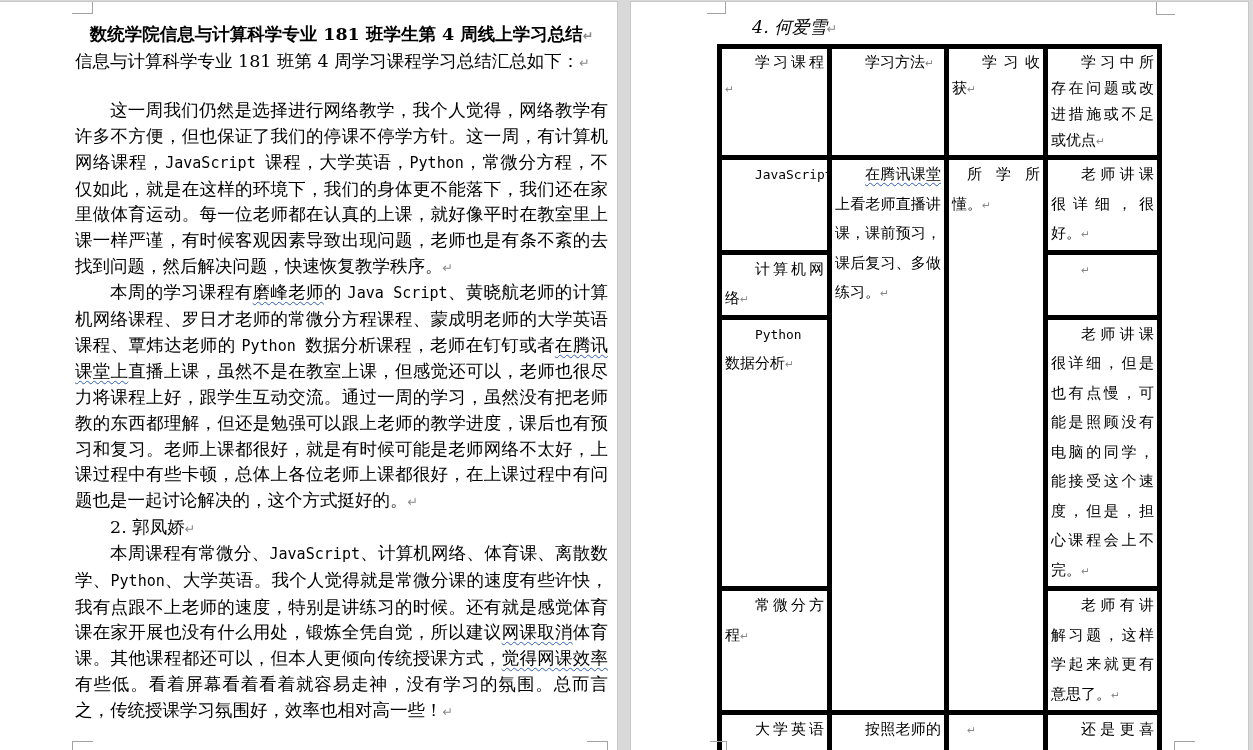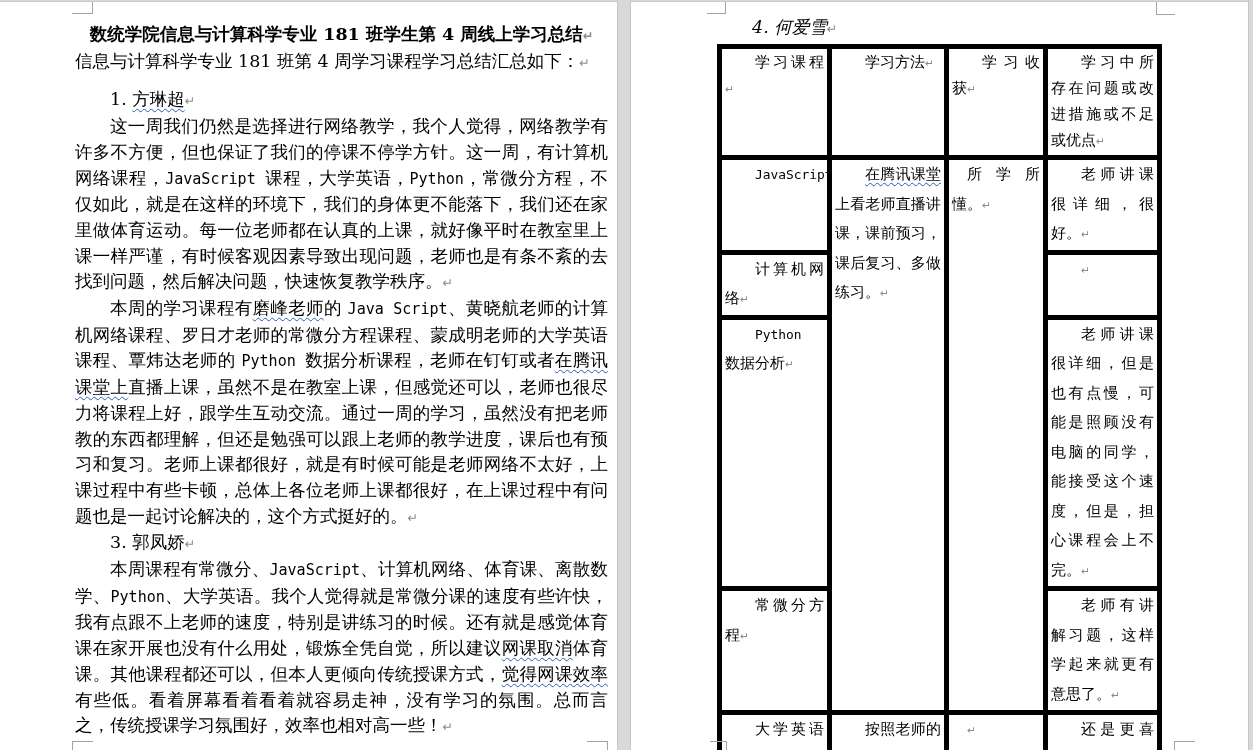--- a/index.html
+++ b/index.html
@@ -18,21 +18,21 @@
     overflow:hidden;
   }
   .page-left{left:0;}
   .page-right{left:631px;}
 
   
   .lp-content{padding:20px 9px 0 75px;}
   p{margin:0;font-size:17.5px;line-height:25.7px;text-align:justify;}
   .doc-title{text-align:center;font-weight:bold;text-indent:0;}
   .indent2{text-indent:2em;}
-  .lp-intro{margin-bottom:12px;}
+  .lp-intro{margin-bottom:23px;}
 
   
   .rp-content{padding:12px 6px 0 86px;}
   .rp-content .bodyline{font-size:17.5px;line-height:26px;font-style:italic;}
   table{border-collapse:collapse;table-layout:fixed;width:440px;margin-top:2px;}
   td{
     border:5px solid #000000;
     vertical-align:top;
     padding:0 3px;
     font-size:15px;
@@ -60,24 +60,23 @@
   .cm-rp-bl{left:710px;top:741px;width:16px;height:9px;border-right-width:1px;border-top-width:1px;}
   .cm-rp-br{left:1174px;top:741px;width:20px;height:9px;border-left-width:1px;border-top-width:1px;}
 </style>
 </head>
 <body>
 
 <div class="page page-left">
   <div class="lp-content">
     <p class="doc-title"><span>数统学院信息与计算科学专业 181 班学生第 4 周线上学习总结</span><span class="pm">↵</span></p>
     <p class="lp-intro"><span>信息与计算科学专业 181 班第 4 周学习课程学习总结汇总如下：</span><span class="pm">↵</span></p>
-    <p class="indent2"><span>1. </span><span class="wavy-blue">方琳超</span><span class="pm">↵</span></p>
     <p class="indent2"><span>这一周我们仍然是选择进行网络教学，我个人觉得，网络教学有许多不方便，但也保证了我们的停课</span><span class="wavy-red">不停</span><span>学方针。这一周，有计算机网络课程，</span><span class="latin">JavaScript </span><span>课程，大学英语，</span><span class="latin">Python</span><span>，常微分方程，不仅如此，就是在这样的环境下，我们的身体更不能落下，我们还在家里做体育运动。每一位老师都在认真的上课，就好像平时在教室里上课一样严谨，有时候客观因素导致出现问题，老师也是有条不紊的去找到问题，然后解决问题，快速恢复教学秩序。</span><span class="pm">↵</span></p>
     <p class="indent2"><span>本周的学习课程有</span><span class="wavy-blue">磨峰老师</span><span>的 </span><span class="latin">Java Script</span><span>、黄晓航老师的计算机网络课程、罗日才老师的常微分方程课程、蒙成明老师的大学英语课程、覃炜达老师的 </span><span class="latin">Python </span><span>数据分析课程，老师在钉钉或者</span><span class="wavy-blue">在腾讯课堂上</span><span>直播上课，虽然不是在教室上课，但感觉还可以，老师也很尽力将课程上好，跟学生互动交流。通过一周的学习，虽然没有把老师教的东西都理解，但还是勉强可以跟上老师的教学进度，课后也有预习和复习。老师上课都很好，就是有时候可能是老师网络不太好，上课过程中有些卡顿，总体上各位老师上课都很好，在上课过程中有问题也是一起讨论解决的，这个方式挺好的。</span><span class="pm">↵</span></p>
-    <p class="indent2"><span>3. 郭凤娇</span><span class="pm">↵</span></p>
+    <p class="indent2"><span>2. 郭凤娇</span><span class="pm">↵</span></p>
     <p class="indent2"><span>本周课程有常微分、</span><span class="latin">JavaScript</span><span>、计算机网络、体育课、离散数学、</span><span class="latin">Python</span><span>、大学英语。我个人觉得就是常微分课的速度有些许快，我有点跟不上老师的速度，特别是讲练习的时候。还有就是感觉体育课在家开展也没有什么用处，锻炼全凭自觉，所以建议</span><span class="wavy-blue">网课取消</span><span>体育课。其他课程都还可以，但本人更倾向传统授课方式，</span><span class="wavy-blue">觉得网课效率</span><span>有些低。看着屏幕</span><span class="wavy-red">看着看着</span><span>就容易走神，没有学习的氛围。总而言之，传统授课学习氛围好，效率也相对高一些！</span><span class="pm">↵</span></p>
   </div>
 </div>
 
 <div class="page page-right">
   <div class="rp-content">
     <p class="bodyline indent2"><span>4. 何爱雪</span><span class="pm">↵</span></p>
     <table>
       <colgroup>
         <col style="width:110px">

